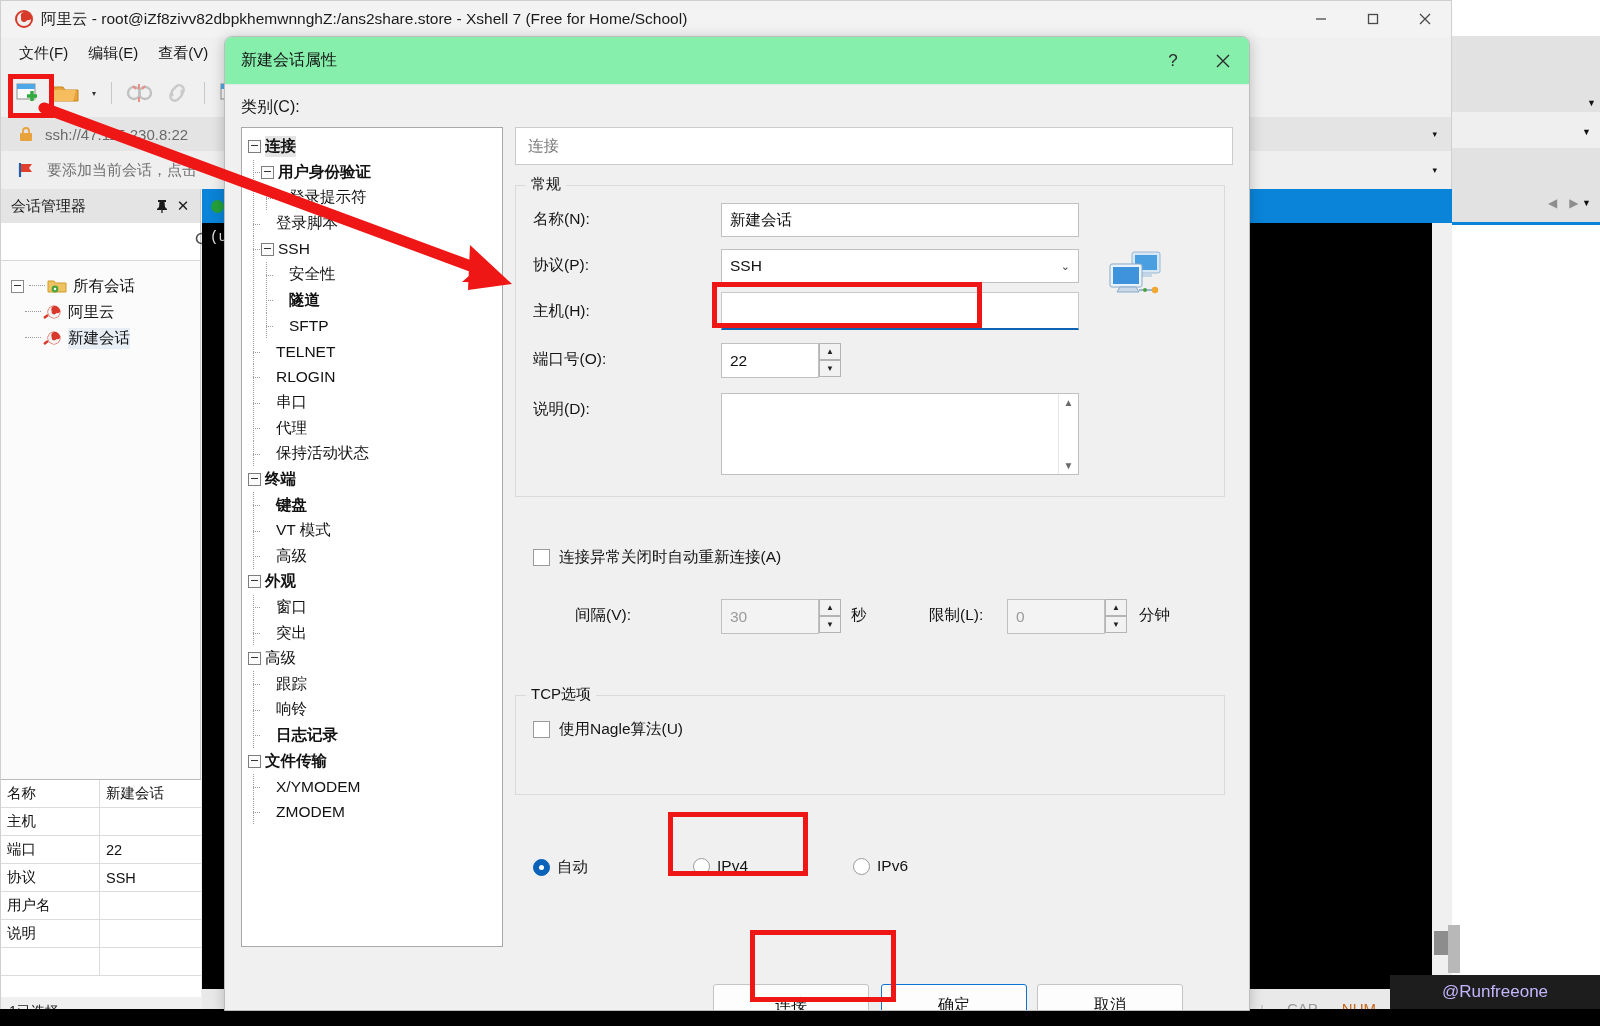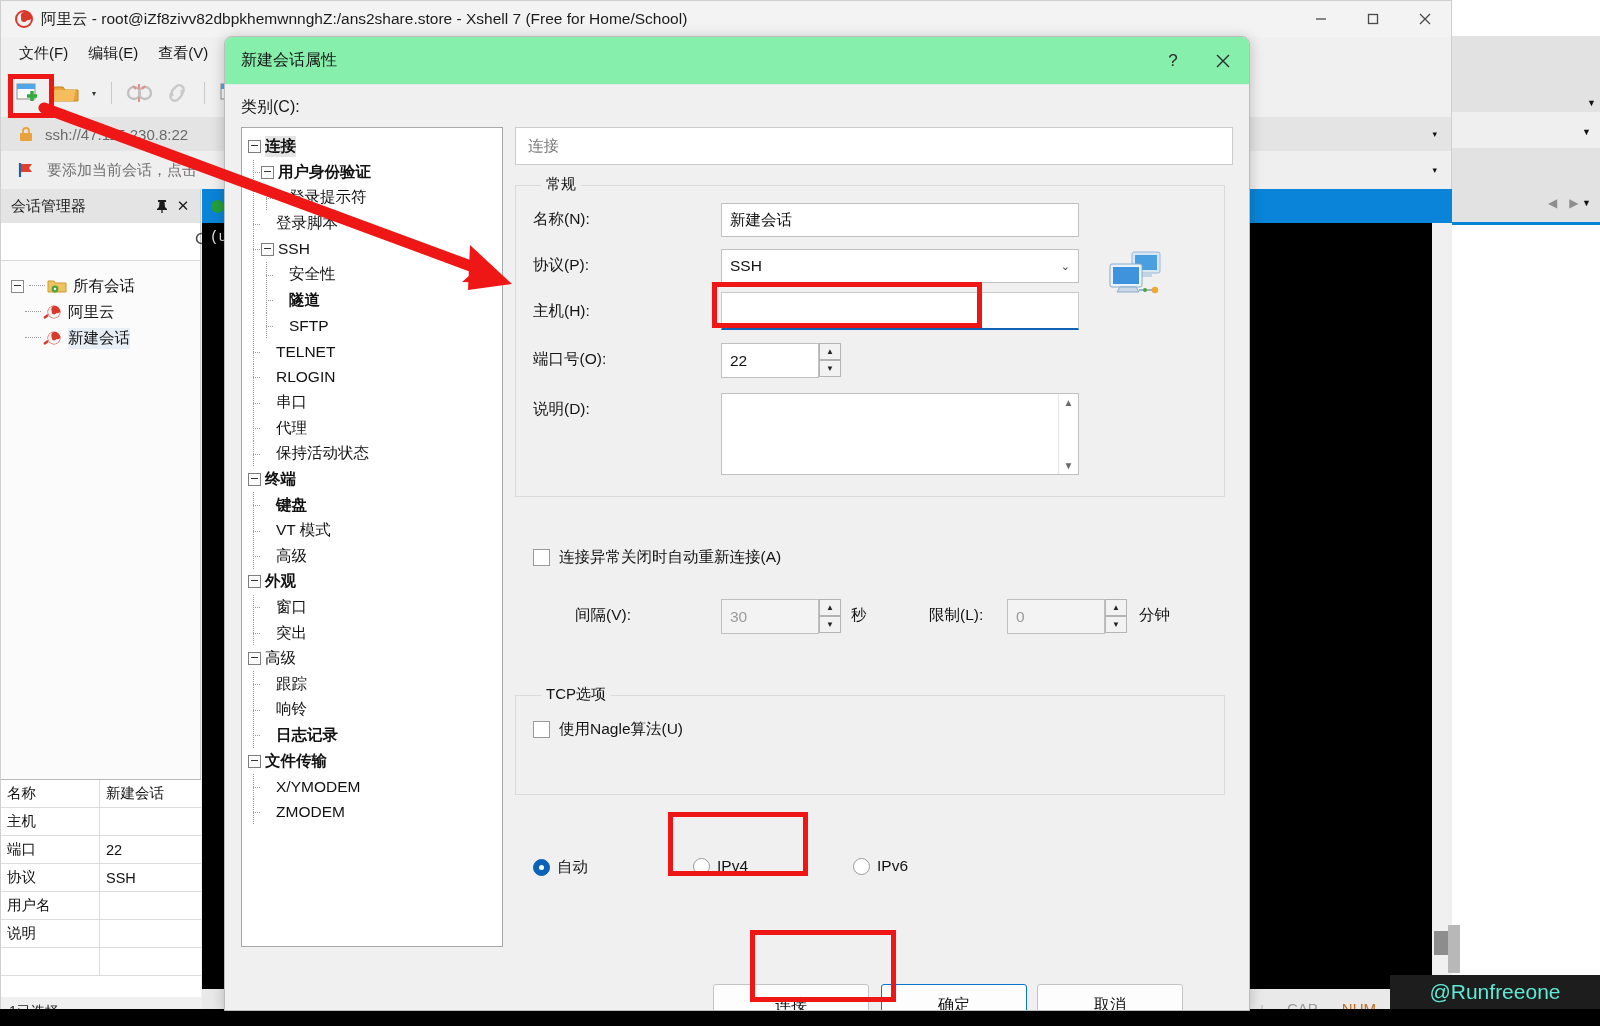--- a/index.html
+++ b/index.html
@@ -101,21 +101,21 @@
   .rs-grad2{position:absolute;left:0;top:112px;width:148px;height:36px;background:#efefef;}
   .rs-grad3{position:absolute;left:0;top:148px;width:148px;height:74px;background:#e2e2e2;}
   .rs-blue{position:absolute;left:0;top:222px;width:148px;height:3px;background:#0a84d8;}
   .rs-c1{position:absolute;left:135px;top:98px;font-size:9px;color:#111;}
   .rs-c2{position:absolute;left:130px;top:127px;font-size:9px;color:#111;}
   .rs-nav{position:absolute;left:96px;top:196px;display:flex;gap:12px;color:#8e8e8e;font-size:12px;}
   .rs-c3{position:absolute;left:130px;top:198px;font-size:9px;color:#111;}
   .rs-black{position:absolute;left:0;top:225px;width:148px;height:763px;background:#ffffff;}
   .rs-scrollthumb{position:absolute;left:-4px;top:700px;width:12px;height:48px;background:#b8b8b8;}
   .watermark{position:absolute;left:1390px;top:975px;width:210px;height:34px;background:#1d1d1d;
-    display:flex;align-items:center;justify-content:center;color:#5eead4;font-size:21px;}
+    display:flex;align-items:center;justify-content:center;color:#c4b5fd;font-size:17px;}
   .bottom-black{position:absolute;left:0;top:1009px;width:1600px;height:17px;background:#000;}
 
   
   .dialog{position:absolute;left:224px;top:36px;width:1026px;height:975px;background:#f0f0f0;
     border:1px solid #bcbcbc;border-radius:8px 8px 0 0;box-sizing:border-box;
     box-shadow:0 2px 14px rgba(0,0,0,.22);overflow:hidden;}
   .dlg-title{height:48px;background:#86efac;display:flex;align-items:center;
     border-bottom:1px solid #e0eaea;box-sizing:border-box;}
   .dlg-title-txt{margin-left:16px;font-size:16px;color:#141414;flex:1;}
   .dlg-help{width:48px;height:46px;display:flex;align-items:center;justify-content:center;
@@ -140,21 +140,21 @@
   .clabel{color:#121212;}
   .clabel.b{font-weight:bold;}
   .clabel.sel{background:#e4e4e4;}
 
   
   .pane{position:absolute;left:290px;top:42px;width:718px;height:820px;}
   .pane-head{height:38px;background:#fff;border:1px solid #cbcbcb;box-sizing:border-box;
     display:flex;align-items:center;padding-left:12px;font-size:15.5px;color:#7b7b7b;}
   .gbox{position:absolute;border:1px solid #dadada;box-sizing:border-box;}
   .gbox-cap{position:absolute;top:-11px;left:10px;background:#f0f0f0;padding:0 5px;
-    font-size:15px;color:#141414;margin-left:15px;}
+    font-size:15px;color:#141414;}
   .frow{position:absolute;display:flex;align-items:center;}
   .flabel{font-size:15.5px;color:#141414;}
   .finput{border:1px solid #c0c0c0;background:#fff;box-sizing:border-box;font-size:15.5px;
     font-family:inherit;color:#111;padding:0 8px;outline:none;}
   .finput.underline{border:1px solid #c9c9c9;border-bottom:2px solid #0f63b5;}
   .fselect{border:1px solid #c0c0c0;background:#fff;box-sizing:border-box;font-size:15.5px;
     color:#111;display:flex;align-items:center;padding:0 8px;}
   .fsel-caret{margin-left:auto;font-size:11px;color:#444;}
   .spin{position:absolute;width:22px;box-sizing:border-box;}
   .spin-b{width:22px;height:17px;border:1px solid #b4b4b4;background:#f2f2f2;

